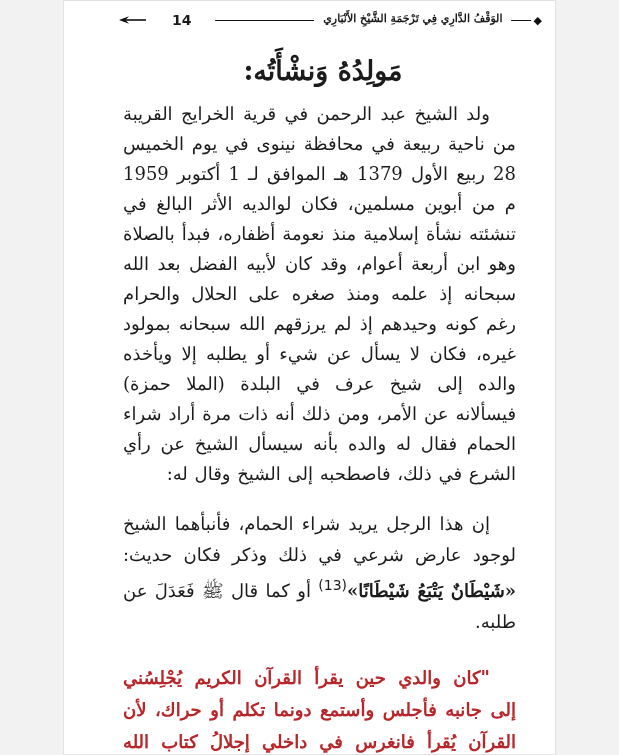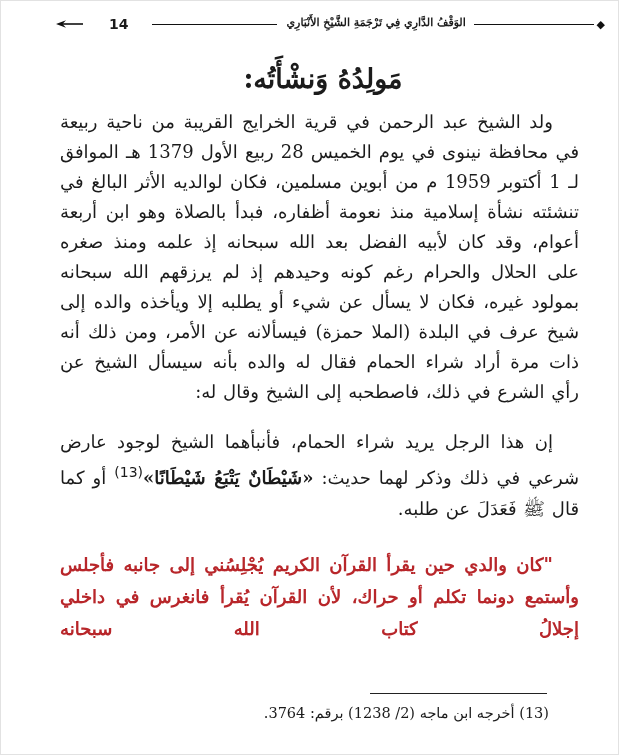--- a/index.html
+++ b/index.html
@@ -1,21 +1,21 @@
 <!DOCTYPE html>
 <html lang="ar" style="--quote-red: #b8262a;"><head>
 <meta charset="utf-8">
 <style>
   * { margin:0; padding:0; box-sizing:border-box; }
   html,body { background:#f2f2f2; }
   body { font-family:"DejaVu Serif", serif; }
 
   .page {
     position:relative;
-    width:619px; height:755px;
+    width:493px; height:755px;
     margin:0 auto;
     background:#ffffff;
     border:1px solid #e2e2e2;
     color:#1b1b1b;
     display:flex; flex-direction:column;
     overflow:hidden;
   }
 
   
   .running-head{
@@ -130,21 +130,21 @@
     <h1 class="book-title">الوَقْفُ الدَّارِي فِي تَرْجَمَةِ الشَّيْخِ الأَنْبَارِي</h1>
     <span class="rule-short"></span>
     <span class="diamond">◆</span>
   </header>
 
   <h2 class="section-heading">مَولِدُهُ وَنشْأَتُه:</h2>
 
   <main class="content">
     <p class="p-birth">ولد الشيخ عبد الرحمن في قرية الخرايج القريبة من ناحية ربيعة في محافظة نينوى في يوم الخميس 28 ربيع الأول 1379 هـ الموافق لـ 1 أكتوبر 1959 م من أبوين مسلمين، فكان لوالديه الأثر البالغ في تنشئته نشأة إسلامية منذ نعومة أظفاره، فبدأ بالصلاة وهو ابن أربعة أعوام، وقد كان لأبيه الفضل بعد الله سبحانه إذ علمه ومنذ صغره على الحلال والحرام رغم كونه وحيدهم إذ لم يرزقهم الله سبحانه بمولود غيره، فكان لا يسأل عن شيء أو يطلبه إلا ويأخذه والده إلى شيخ عرف في البلدة (الملا حمزة) فيسألانه عن الأمر، ومن ذلك أنه ذات مرة أراد شراء الحمام فقال له والده بأنه سيسأل الشيخ عن رأي الشرع في ذلك، فاصطحبه إلى الشيخ وقال له:</p>
 
-    <p class="p-hadith"><span>إن هذا الرجل يريد شراء الحمام، فأنبأهما الشيخ لوجود عارض شرعي في ذلك وذكر لهما حديث: </span><span class="hadith-bold">«شَيْطَانٌ يَتْبَعُ شَيْطَانًا»</span><sup class="fn-ref">(13)</sup><span> أو كما قال ﷺ فَعَدَلَ عن طلبه.</span></p>
+    <p class="p-hadith"><span>إن هذا الرجل يريد شراء الحمام، فأنبأهما الشيخ لوجود عارض شرعي في ذلك وذكر فكان حديث: </span><span class="hadith-bold">«شَيْطَانٌ يَتْبَعُ شَيْطَانًا»</span><sup class="fn-ref">(13)</sup><span> أو كما قال ﷺ فَعَدَلَ عن طلبه.</span></p>
 
 
     <p class="red-quote">"كان والدي حين يقرأ القرآن الكريم يُجْلِسُني إلى جانبه فأجلس وأستمع دونما تكلم أو حراك، لأن القرآن يُقرأ فانغرس في داخلي إجلالُ كتاب الله سبحانه</p>
   </main>
 
   <div class="spacer"></div>
 
   <footer class="footnote-area">
     <div class="fn-sep"></div>
     <p class="fn-text">(13) أخرجه ابن ماجه (2/ 1238) برقم: 3764.</p>

